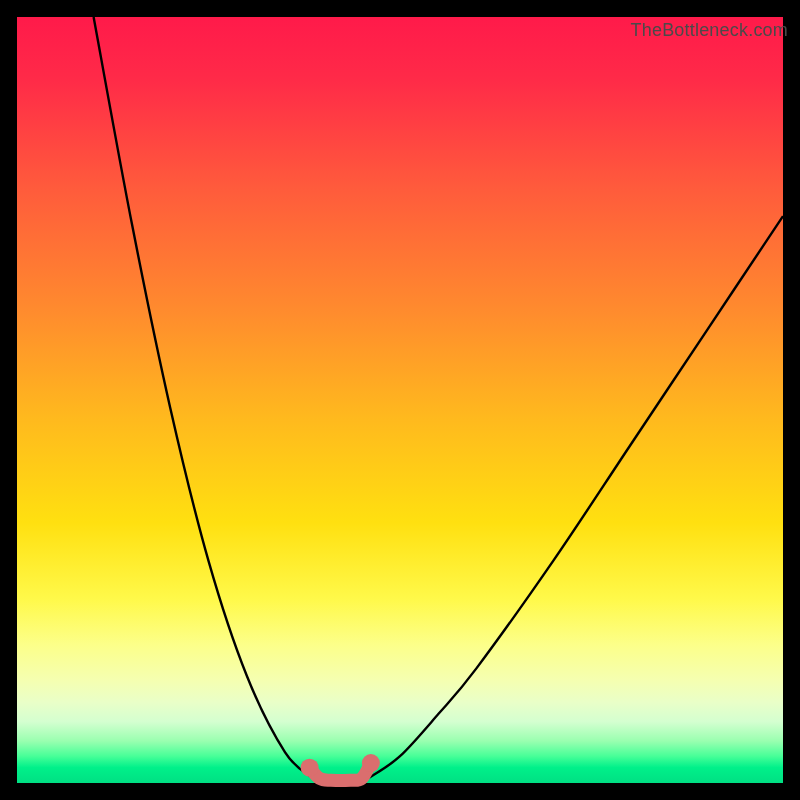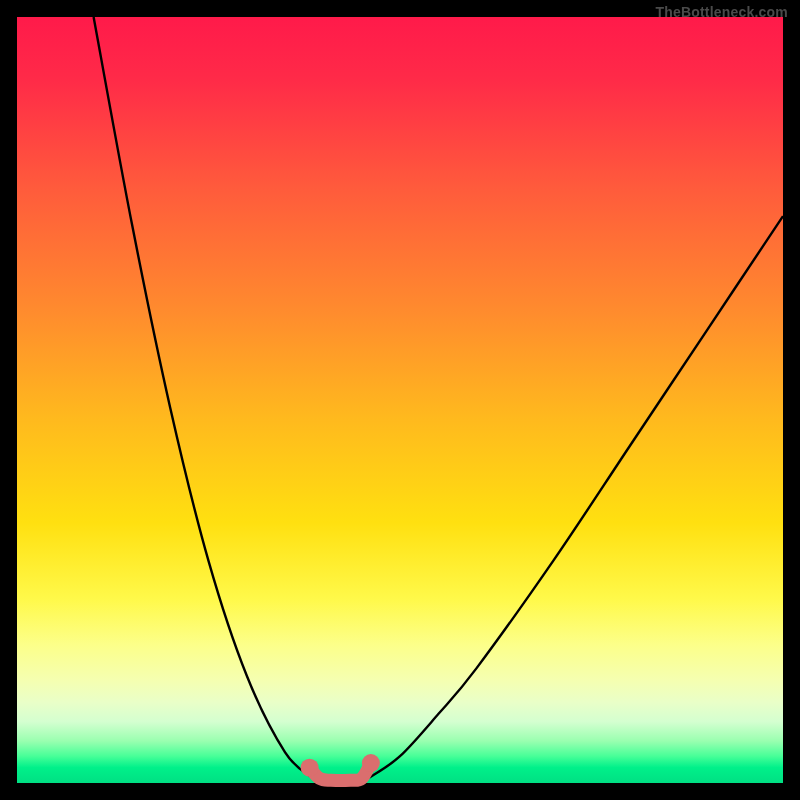--- a/index.html
+++ b/index.html
@@ -30,25 +30,25 @@
       #e9ffc8 89.5%,
       #d4ffd0 92%,
       #9affb0 94.5%,
       #47ff98 96.5%,
       #00f08a 98%,
       #00e083 100%
     );
   }
   .watermark {
     position: absolute;
-    top: 4px;
+    top: 20px;
     right: 12px;
     color: #4a4a4a;
-    font-size: 14px;
-    font-weight: 700;
+    font-size: 18px;
+    font-weight: 400;
     letter-spacing: 0.2px;
     user-select: none;
   }
   svg.curves {
     position: absolute;
     left: 0;
     top: 0;
     width: 766px;
     height: 766px;
     overflow: visible;

